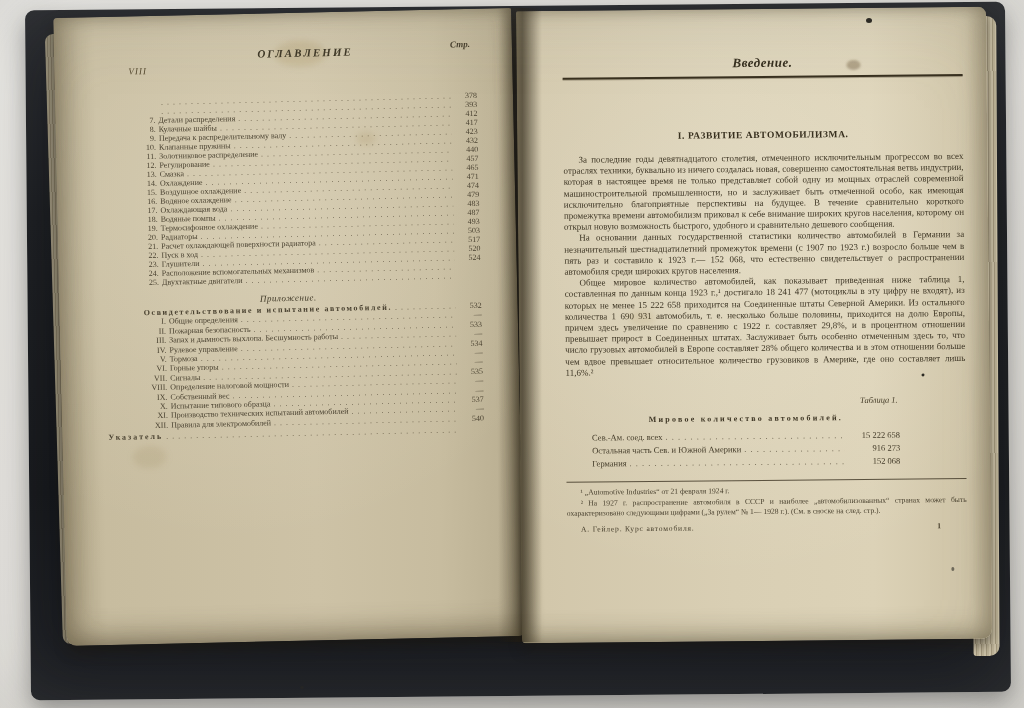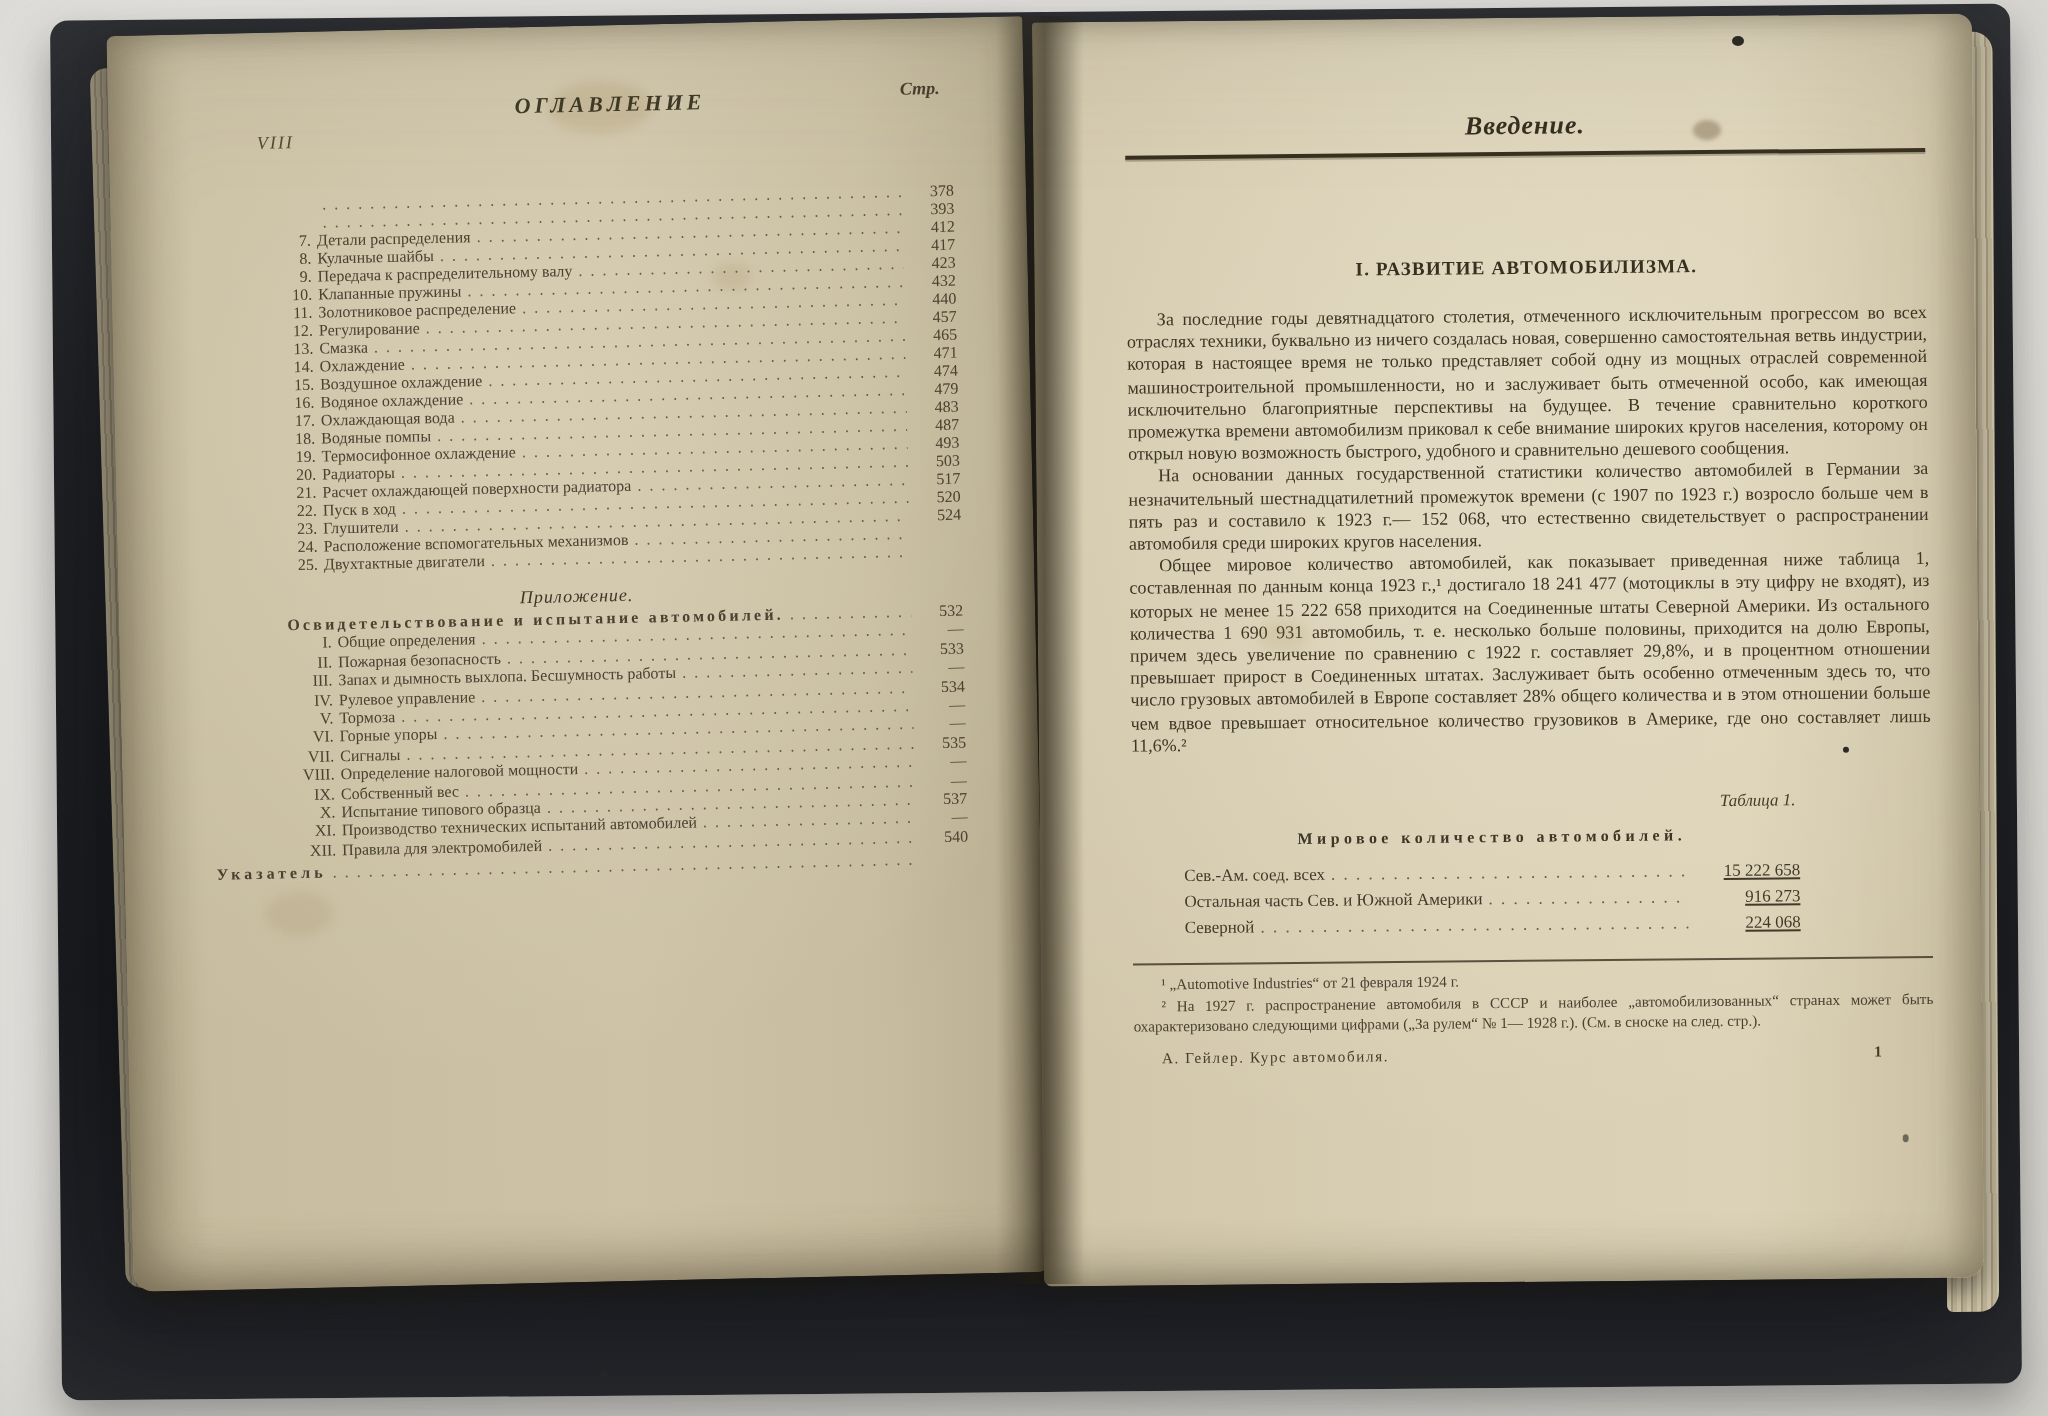--- a/index.html
+++ b/index.html
@@ -61,21 +61,21 @@
   .rp-inner{position:absolute;inset:0;color:#3e3625;padding:0 24px 0 46px;box-sizing:border-box;}
   .rp-head{margin-top:46px;text-align:center;font-style:italic;font-weight:bold;font-size:13px;color:#352e1e;letter-spacing:.5px;}
   .rp-rule{height:2px;background:#38301f;margin-top:5px;box-shadow:0 1px 0 rgba(56,48,31,.3);}
   .rp-sec{margin-top:52px;text-align:center;font-weight:bold;font-size:9.5px;letter-spacing:.6px;color:#38301f;}
   .rp-body{margin-top:13px;font-size:9px;line-height:11.2px;text-align:justify;}
   .rp-body p{margin:0;text-indent:15px;}
   .tbl-caption{margin:19px 68px 0 0;text-align:right;font-style:italic;font-size:8.5px;color:#463d29;}
   .wtable{margin:8px 66px 0 26px;}
   .wtable-title{text-align:center;font-size:8px;font-weight:bold;letter-spacing:2.2px;color:#3e3625;margin-bottom:7px;}
   .wtable .trow{font-size:8.5px;line-height:13px;color:#423a28;}
-  .wtable .tpg{flex:0 0 56px;text-decoration:underline;}
+  .wtable .tpg{flex:0 0 56px;}
   .fn-rule{height:1px;background:rgba(56,48,31,.8);margin-top:11px;}
   .fns{margin-top:5px;font-size:7.6px;line-height:10.6px;text-align:justify;color:#4a4230;}
   .fns p{margin:0;text-indent:14px;}
   .rp-footer{display:flex;justify-content:space-between;margin-top:5px;font-size:7.6px;color:#453d2b;}
   .sig{margin-left:14px;letter-spacing:.8px;}
   .pgnum{margin-right:26px;font-weight:bold;}
 </style>
 </head>
 <body>
 
@@ -374,23 +374,23 @@
               <span class="tpg">15 222 658</span>
             </div>
 
             <div class="trow">
               <span class="tlbl">Остальная часть Сев. и Южной Америки</span>
               <span class="dots"></span>
               <span class="tpg">916 273</span>
             </div>
 
             <div class="trow">
-              <span class="tlbl">Северной</span>
-              <span class="dots"></span>
-              <span class="tpg">224 068</span>
+              <span class="tlbl">Германия</span>
+              <span class="dots"></span>
+              <span class="tpg">152 068</span>
             </div>
           </div>
       </div>
       <div class="fn-rule"></div>
       <div class="fns">
 
           <p>¹ „Automotive Industries“ от 21 февраля 1924 г.</p>
 
           <p>² На 1927 г. распространение автомобиля в СССР и наиболее „автомобилизованных“ странах может быть охарактеризовано следующими цифрами („За рулем“ № 1— 1928 г.). (См. в сноске на след. стр.).</p>
         </div>

